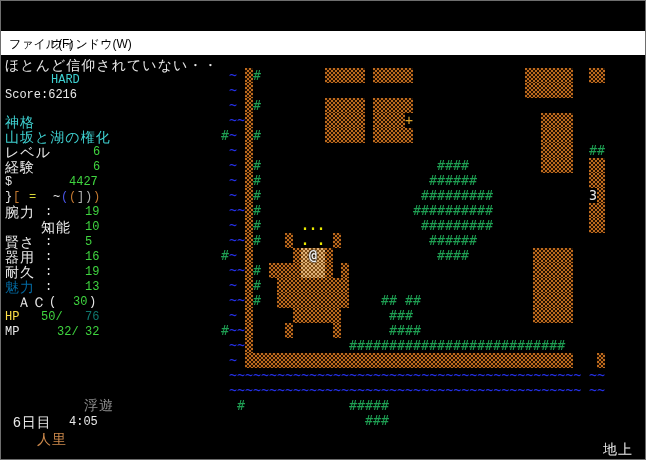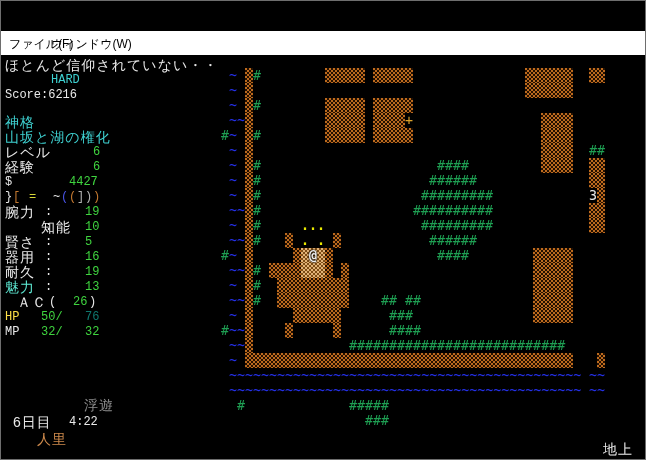--- a/index.html
+++ b/index.html
@@ -112,46 +112,46 @@
           <span class="pt jp" style="left: 4px; color: rgb(233, 233, 233);">器用</span>
           <span class="pt mn" style="left: 44px; color: rgb(233, 233, 233);">:</span>
           <span class="pt mn" style="left: 84px; color: rgb(63, 212, 63);">16</span>
         </div>
         <div class="ln" style="top: 210px; left: 0px;">
           <span class="pt jp" style="left: 4px; color: rgb(233, 233, 233);">耐久</span>
           <span class="pt mn" style="left: 44px; color: rgb(233, 233, 233);">:</span>
           <span class="pt mn" style="left: 84px; color: rgb(63, 212, 63);">19</span>
         </div>
         <div class="ln" style="top: 225px; left: 0px;">
-          <span class="pt jp" style="left: 4px; color: #5eead4;">魅力</span>
+          <span class="pt jp" style="left: 4px; color: #0369a1;">魅力</span>
           <span class="pt mn" style="left: 44px; color: rgb(233, 233, 233);">:</span>
           <span class="pt mn" style="left: 84px; color: rgb(63, 212, 63);">13</span>
         </div>
         <div class="ln" style="top: 240px; left: 0px;">
           <span class="pt jp" style="left: 16px; color: rgb(233, 233, 233);">ＡＣ</span>
           <span class="pt mn" style="left: 48px; color: rgb(233, 233, 233);">(</span>
-          <span class="pt mn" style="left: 72px; color: rgb(63, 212, 63);">26</span>
+          <span class="pt mn" style="left: 72px; color: rgb(63, 212, 63);">30</span>
           <span class="pt mn" style="left: 88px; color: rgb(233, 233, 233);">)</span>
         </div>
         <div class="ln" style="top: 255px; left: 0px;">
           <span class="pt mn" style="left: 4px; color: #fde047;">HP</span>
           <span class="pt mn" style="left: 40px; color: rgb(63, 212, 63);">50/</span>
           <span class="pt mn" style="left: 84px; color: #0f766e;">76</span>
         </div>
         <div class="ln" style="top: 270px; left: 0px;">
           <span class="pt mn" style="left: 4px; color: rgb(233, 233, 233);">MP</span>
-          <span class="pt mn" style="left: 40px; color: rgb(63, 212, 63);">32/</span>
+          <span class="pt mn" style="left: 56px; color: rgb(63, 212, 63);">32/</span>
           <span class="pt mn" style="left: 84px; color: rgb(63, 212, 63);">32</span>
         </div>
         <div class="ln" style="top: 343px; left: 0px;">
           <span class="pt jp" style="left: 83px; color: rgb(141, 141, 141);">浮遊</span>
         </div>
         <div class="ln" style="top: 360px; left: 0px;">
           <span class="pt jp" style="left: 12px; color: rgb(233, 233, 233);">6日目</span>
-          <span class="pt mn" style="left: 68px; color: rgb(233, 233, 233);">4:22</span>
+          <span class="pt mn" style="left: 68px; color: rgb(233, 233, 233);">4:05</span>
         </div>
         <div class="ln" style="top: 377px; left: 0px;">
           <span class="pt jp" style="left: 36px; color: rgb(206, 138, 76);">人里</span>
         </div>
         <div class="ln" style="top: 387px; left: 0px;">
           <span class="pt jp" style="left: 602px; color: rgb(233, 233, 233);">地上</span>
         </div>
       </div>
     <div id="map-layer">
         <span class="mc wa" style="color: rgb(36, 48, 232); left: 228px; top: 13px;">~</span>

